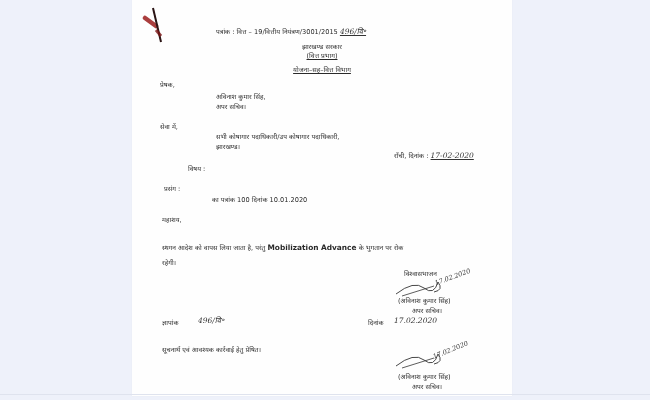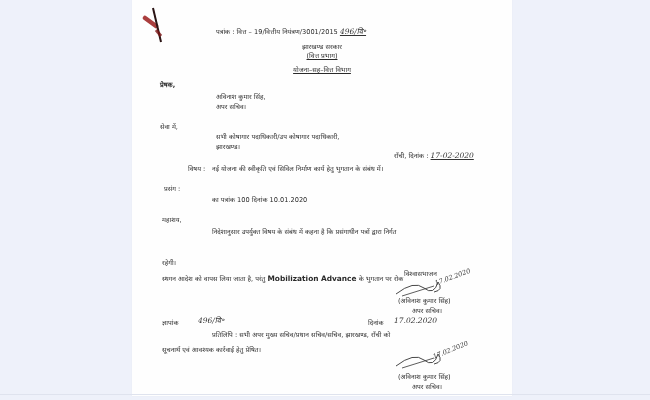--- a/index.html
+++ b/index.html
@@ -44,63 +44,60 @@
   <div class="abs t" style="left:84px; top:26px;">
     <span>पत्रांक :</span>
     <span>वित्त – 19/वित्तीय नियंत्रण/3001/2015</span>
     <span class="hand u">496/वि॰</span>
   </div>
 
   <div class="abs t center" style="left:130px; top:41px; width:120px;">झारखण्ड सरकार</div>
   <div class="abs t center u" style="left:130px; top:64px; width:120px;">योजना–सह–वित्त विभाग</div>
   <div class="abs t center u" style="left:130px; top:50px; width:120px;">(वित्त प्रभाग)</div>
 
-  <div class="abs t" style="left:28px; top:79px;font-weight:bold;">प्रेषक,</div>
+  <div class="abs t" style="left:28px; top:79px;">प्रेषक,</div>
   <div class="abs t" style="left:84px; top:91px;">अविनाश कुमार सिंह,</div>
   <div class="abs t" style="left:84px; top:101px;">अपर सचिव।</div>
 
   <div class="abs t" style="left:28px; top:121px;">सेवा में,</div>
   <div class="abs t" style="left:84px; top:131px;">सभी कोषागार पदाधिकारी/उप कोषागार पदाधिकारी,</div>
   <div class="abs t" style="left:84px; top:141px;">झारखण्ड।</div>
 
   <div class="abs t" style="left:262px; top:150px;">
     <span>रॉंची, दिनांक :</span>
     <span class="hand u">17-02-2020</span>
   </div>
 
   <div class="abs t" style="left:32px; top:163px;margin-left:24px;">विषय :</div>
-  <div class="abs t" style="left:80px; top:163px;">नई योजना की स्वीकृति एवं सिविल निर्माण कार्य हेतु भुगतान के संबंध में।</div>
 
   <div class="abs t" style="left:32px; top:183px;">प्रसंग :</div>
   <div class="abs t" style="left:80px; top:194px;">का पत्रांक 100 दिनांक 10.01.2020</div>
 
   <div class="abs t" style="left:30px; top:214px;">महाशय,</div>
 
-  <div class="abs t" style="left:80px; top:226px;">निदेशानुसार उपर्युक्त विषय के संबंध में कहना है कि प्रसंगाधीन पत्रों द्वारा निर्गत</div>
-  <div class="abs t" style="left:30px; top:242px;margin-top:31px;">
+  <div class="abs t" style="left:30px; top:242px;">
     <span>स्थगन आदेश को वापस लिया जाता है, परंतु</span>
     <span class="bold-en">Mobilization Advance</span>
     <span>के भुगतान पर रोक</span>
   </div>
   <div class="abs t" style="left:30px; top:257px;">रहेगी।</div>
 
   <div class="abs t" style="left:272px; top:268px;">विश्वासभाजन</div>
   <svg class="sig" style="left:262px; top:276px;" viewBox="0 0 70 22">
     <path d="M2 18 Q20 4 30 12 T44 6 Q50 14 40 16" stroke="#333" stroke-width="0.9" fill="none"></path>
     <path d="M8 20 L40 10" stroke="#333" stroke-width="0.8" fill="none"></path>
   </svg>
   <div class="abs hand" style="left:302px; top:273px; font-size:6.5px; transform:rotate(-20deg);">17.02.2020</div>
   <div class="abs t" style="left:266px; top:295px;">(अविनाश कुमार सिंह)</div>
   <div class="abs t" style="left:280px; top:305px;">अपर सचिव।</div>
 
   <div class="abs t" style="left:30px; top:317px;">ज्ञापांक</div>
   <div class="abs hand" style="left:66px; top:315px;">496/वि॰</div>
   <div class="abs t" style="left:236px; top:317px;">दिनांक</div>
   <div class="abs hand" style="left:262px; top:316px;">17.02.2020</div>
-  <div class="abs t" style="left:80px; top:329px;">प्रतिलिपि : सभी अपर मुख्य सचिव/प्रधान सचिव/सचिव, झारखण्ड, रॉंची को</div>
   <div class="abs t" style="left:30px; top:344px;">सूचनार्थ एवं आवश्यक कार्रवाई हेतु प्रेषित।</div>
 
   <svg class="sig" style="left:262px; top:348px;" viewBox="0 0 70 22">
     <path d="M2 18 Q20 4 30 12 T44 6 Q50 14 40 16" stroke="#333" stroke-width="0.9" fill="none"></path>
     <path d="M8 20 L40 10" stroke="#333" stroke-width="0.8" fill="none"></path>
   </svg>
   <div class="abs hand" style="left:300px; top:346px; font-size:6.5px; transform:rotate(-22deg);">17.02.2020</div>
   <div class="abs t" style="left:266px; top:371px;">(अविनाश कुमार सिंह)</div>
   <div class="abs t" style="left:280px; top:381px;">अपर सचिव।</div>
 </div>

